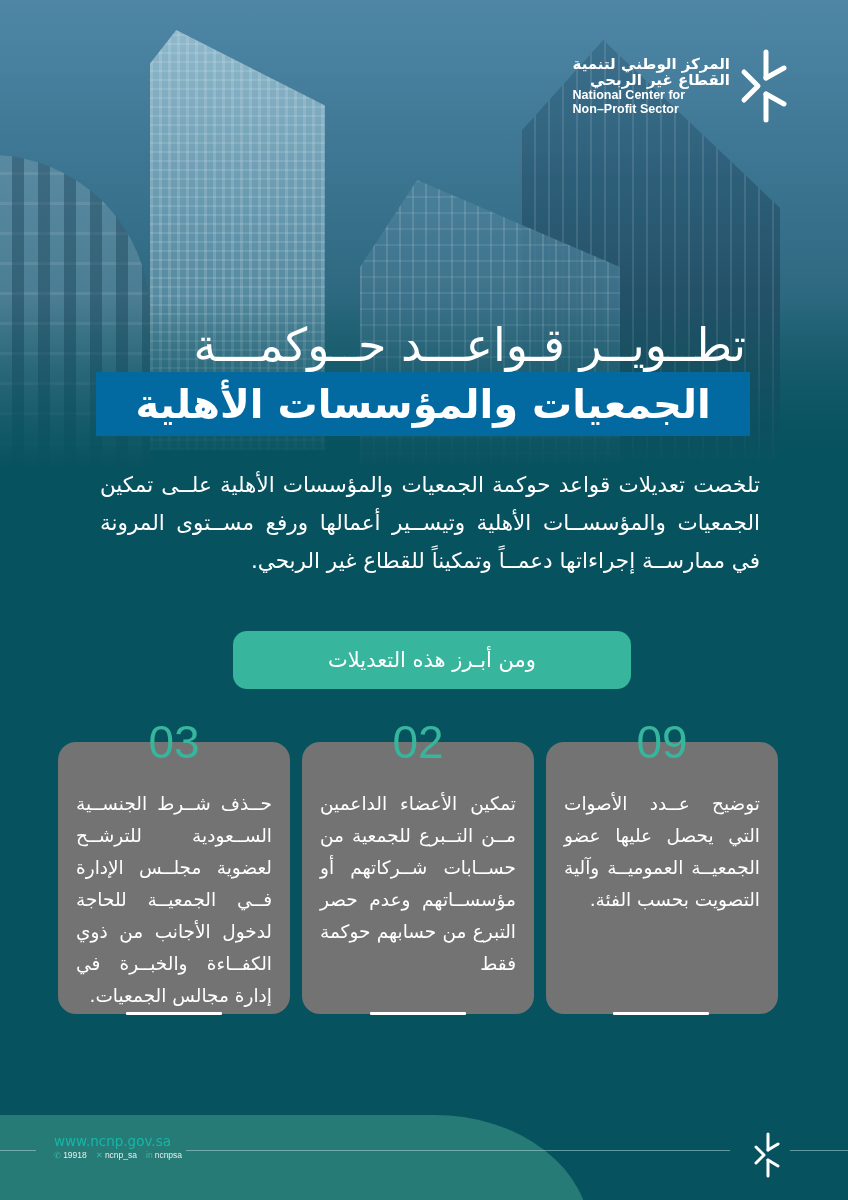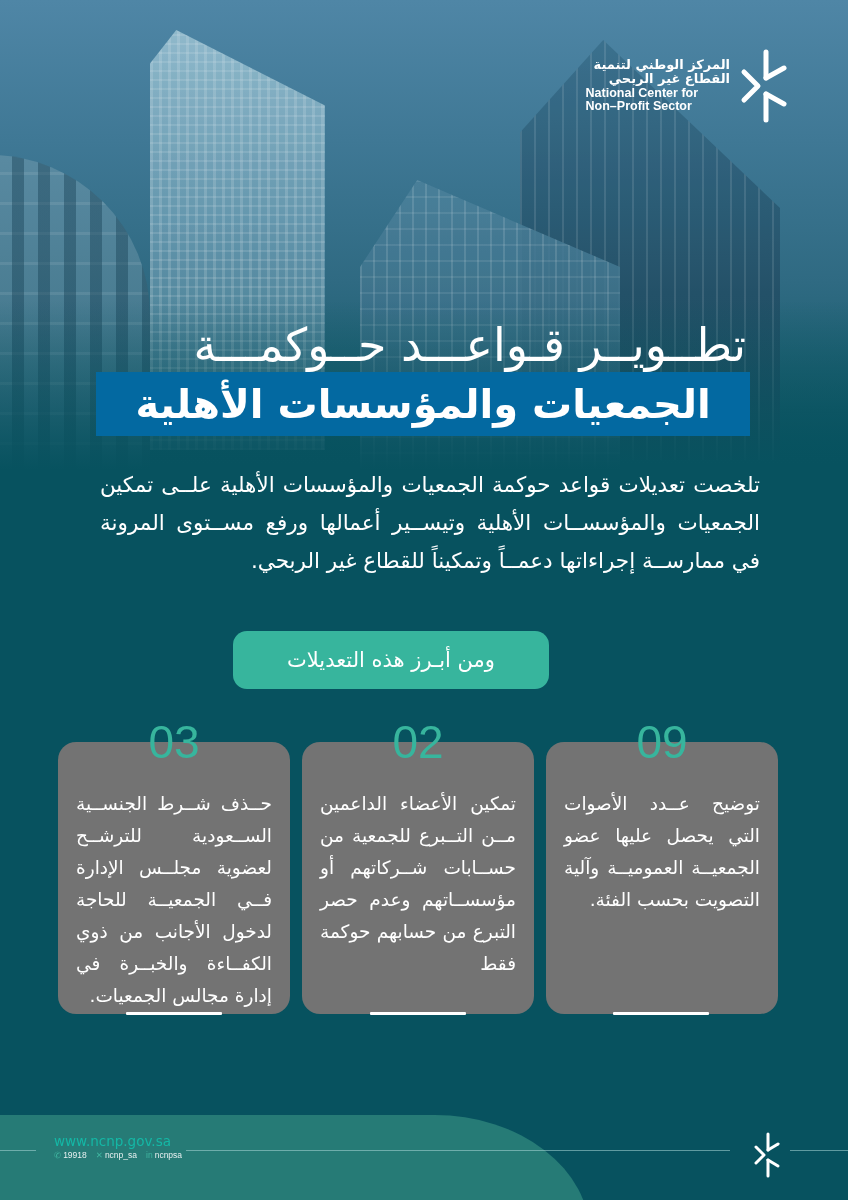--- a/index.html
+++ b/index.html
@@ -51,21 +51,21 @@
       repeating-linear-gradient(90deg, rgba(255,255,255,0.15) 0 2px, transparent 2px 13px),
       repeating-linear-gradient(0deg, rgba(255,255,255,0.10) 0 2px, transparent 2px 16px),
       linear-gradient(180deg, #4d829c 0%, #2e6279 100%);
     clip-path: polygon(22% 0, 100% 30%, 100% 100%, 0 100%, 0 30%);
     opacity: 0.85;
   }
 
   
   .logo { position: absolute; right: 56px; top: 46px; display: flex; align-items: center; gap: 10px; direction: ltr; }
   .logo-text { text-align: right; line-height: 1.1; }
-  .logo-ar { font-family: "DejaVu Sans", sans-serif; font-size: 13px; font-weight: bold; direction: rtl; display: block; margin-left: 8px; }
+  .logo-ar { font-family: "DejaVu Sans", sans-serif; font-size: 15px; font-weight: bold; direction: rtl; display: block; }
   .logo-en { font-family: "Liberation Sans", sans-serif; font-size: 12.5px; font-weight: bold; display: block; text-align: left; }
   .logo-mark { width: 52px; height: 80px; }
 
   
   .title-1 {
     position: absolute; right: 102px; top: 318px;
     font-size: 46px; font-weight: normal; letter-spacing: 2px;
     direction: rtl; white-space: nowrap; color: #ffffff;
   }
   .title-2-box {
@@ -77,21 +77,21 @@
 
   
   .intro {
     position: absolute; left: 100px; top: 466px; width: 660px;
     font-size: 21.5px; line-height: 38px; direction: rtl; text-align: justify;
     text-align-last: right; color: #ffffff;
   }
 
   
   .pill {
-    position: absolute; left: 233px; top: 631px; width: 316px; height: 58px;
+    position: absolute; left: 233px; top: 631px; width: 398px; height: 58px;
     background: #37b59d; border-radius: 14px;
     display: flex; align-items: center; justify-content: center;
   }
   .pill-text { font-size: 21px; direction: rtl; color: #fff; }
 
   
   .card {
     position: absolute; top: 742px; width: 232px; height: 272px;
     background: #737373; border-radius: 18px;
   }

